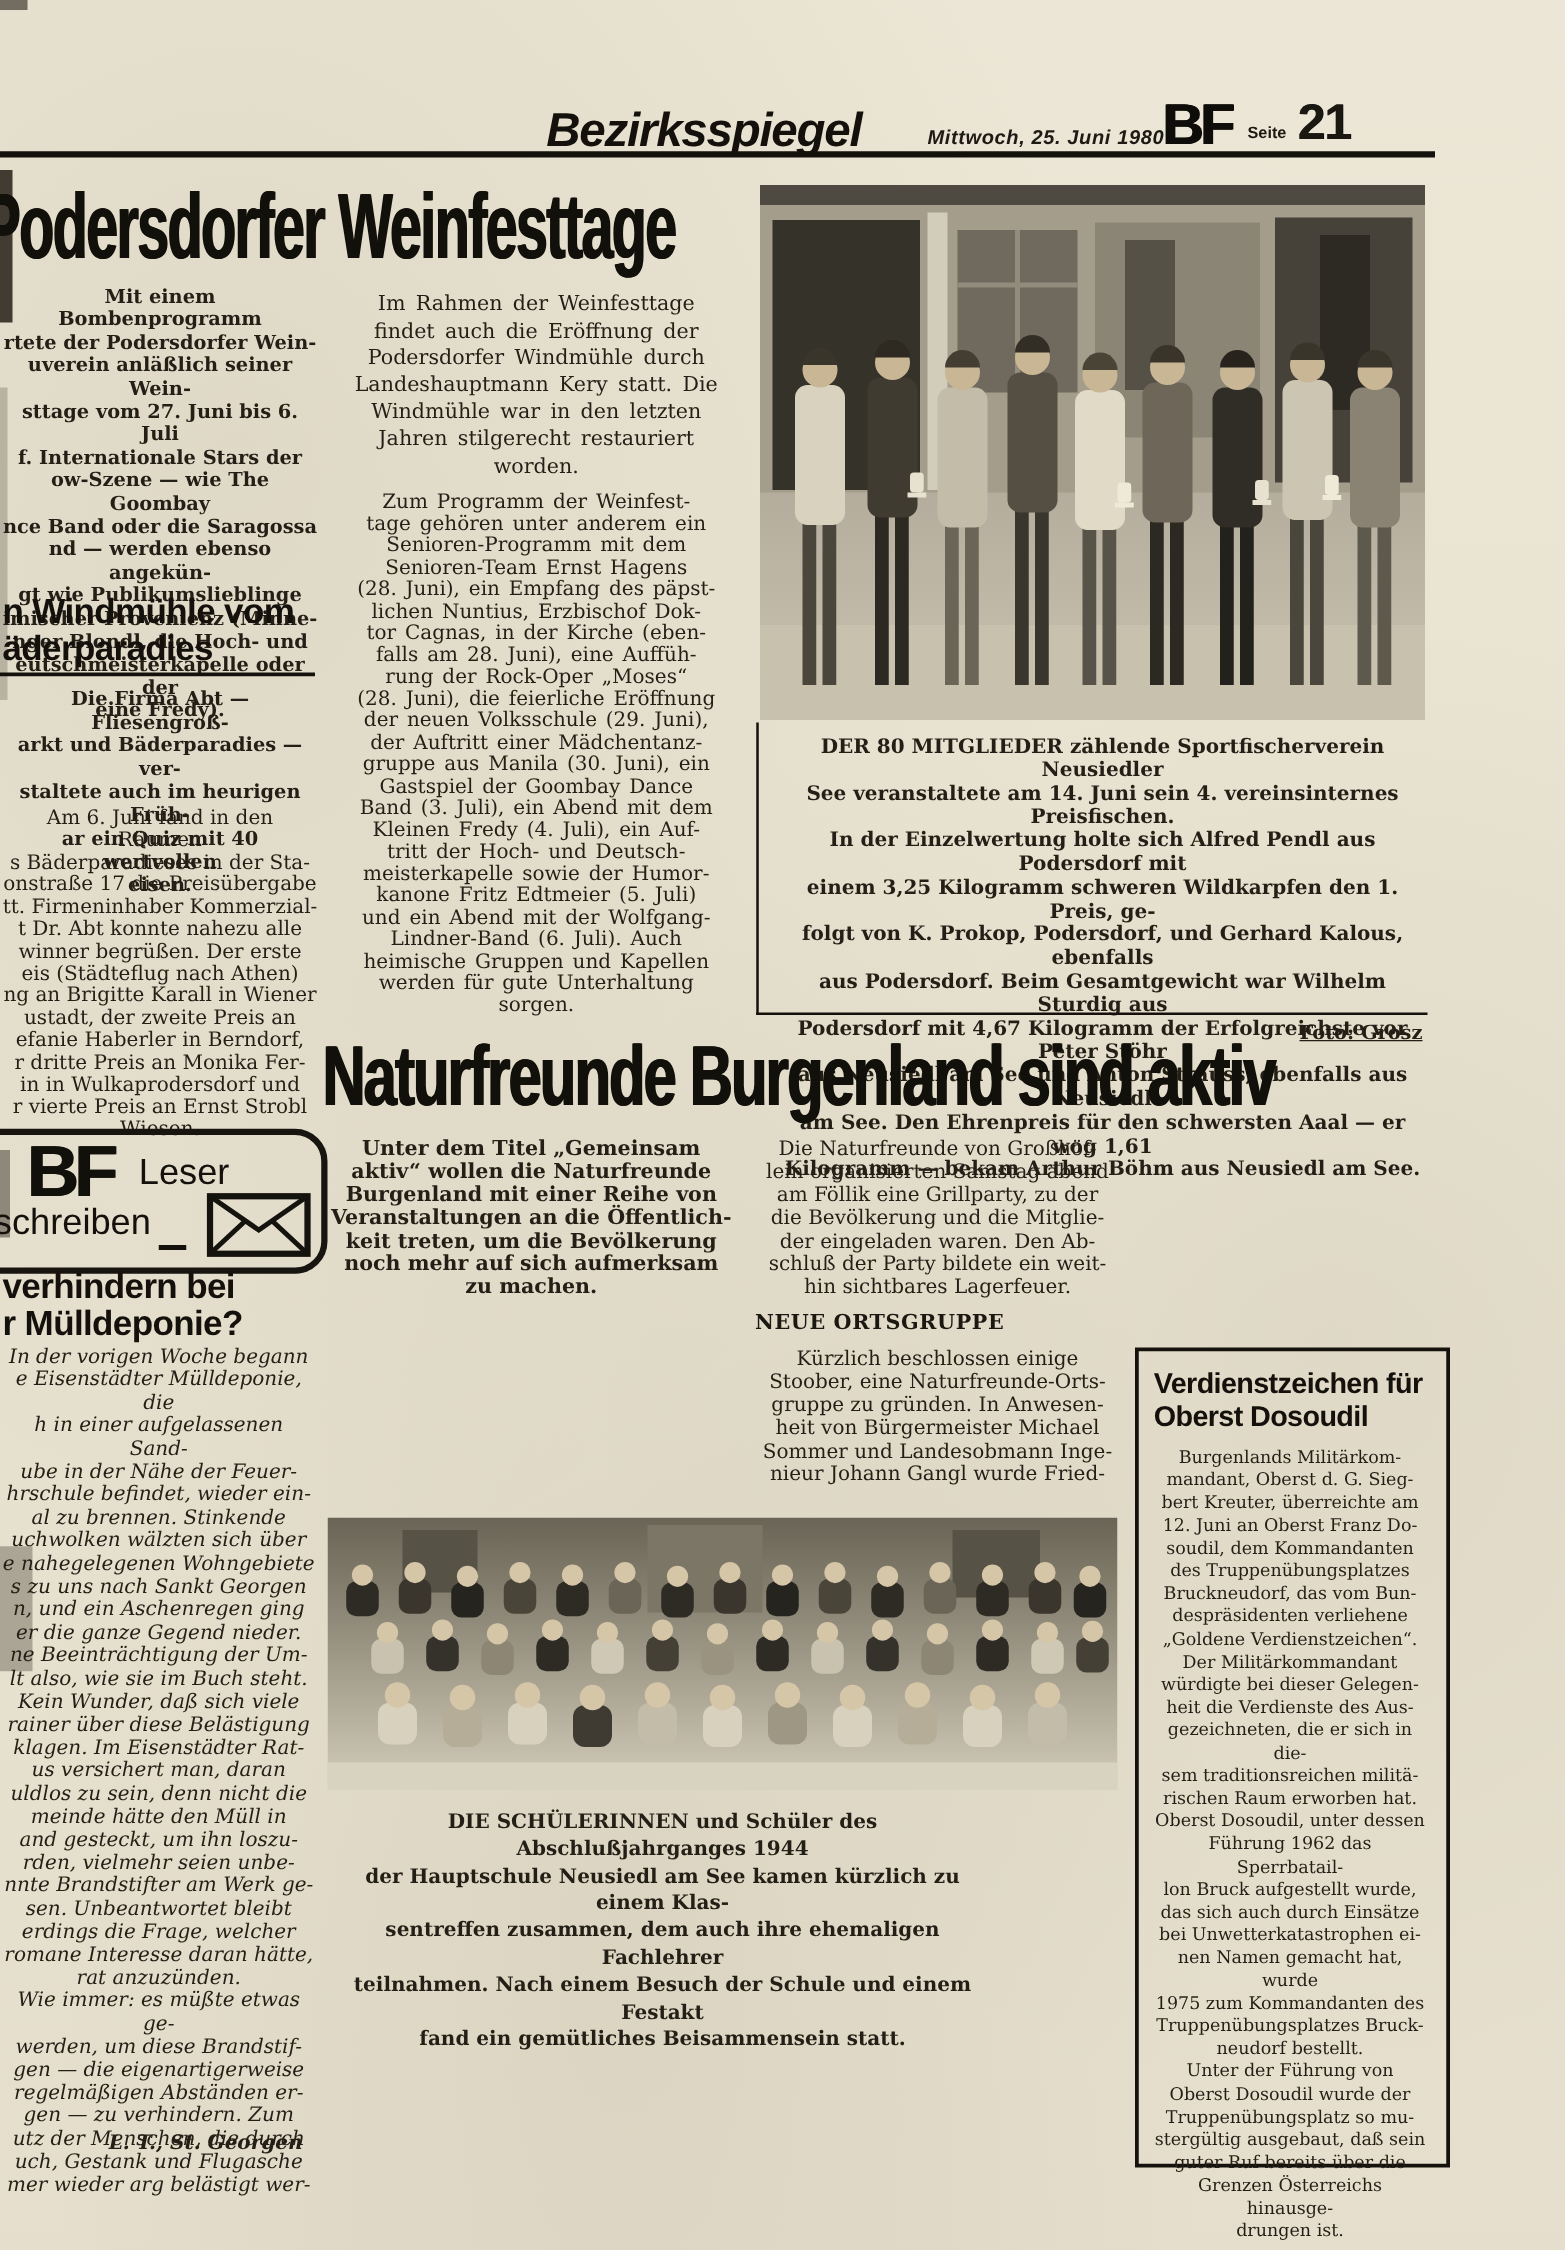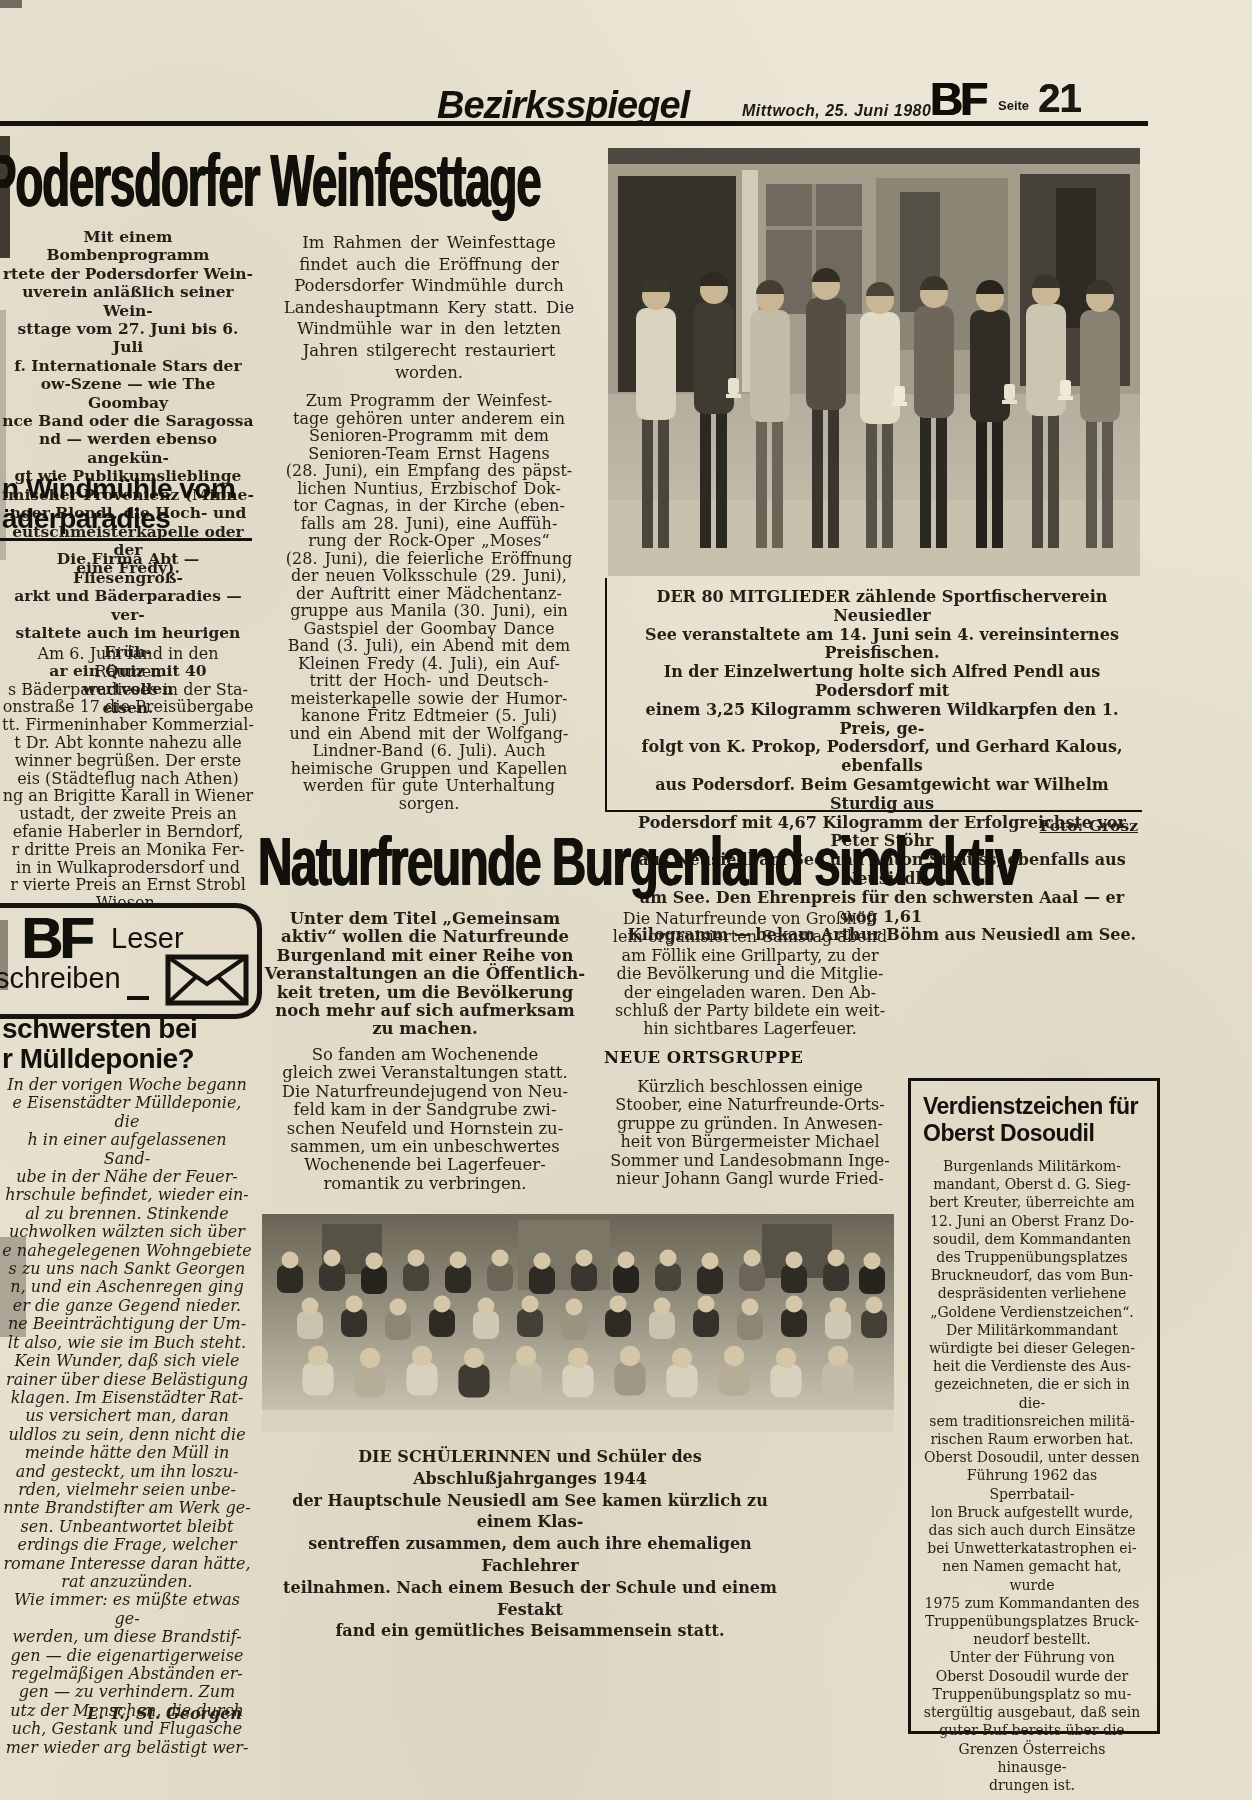--- a/index.html
+++ b/index.html
@@ -227,28 +227,20 @@
 
   <div class="abs headline" style="left:258px;top:822px;font-size:68px;transform:scaleX(.70);text-shadow:1px 0 #12100a,-1px 0 #12100a;">Naturfreunde Burgenland sind aktiv</div>
 
   <div class="abs serif b pre body-txt" style="left:264px;top:910px;width:322px;font-size:16.5px;line-height:18.4px;">Unter dem Titel „Gemeinsam
 aktiv“ wollen die Naturfreunde
 Burgenland mit einer Reihe von
 Veranstaltungen an die Öffentlich-
 keit treten, um die Bevölkerung
 noch mehr auf sich aufmerksam
 zu machen.</div>
-  <div class="abs serif pre body-txt" style="left:264px;top:1046px;width:322px;font-size:16.5px;line-height:18.4px;">So fanden am Wochenende
-gleich zwei Veranstaltungen statt.
-Die Naturfreundejugend von Neu-
-feld kam in der Sandgrube zwi-
-schen Neufeld und Hornstein zu-
-sammen, um ein unbeschwertes
-Wochenende bei Lagerfeuer-
-romantik zu verbringen.</div>
 
   <div class="abs serif pre body-txt" style="left:604px;top:910px;width:292px;font-size:16px;line-height:18.4px;">Die Naturfreunde von Großhöf-
 lein organisierten Samstag abend
 am Föllik eine Grillparty, zu der
 die Bevölkerung und die Mitglie-
 der eingeladen waren. Den Ab-
 schluß der Party bildete ein weit-
 hin sichtbares Lagerfeuer.</div>
   <div class="abs serif b" style="left:604px;top:1048px;font-size:16.5px;letter-spacing:.5px;">NEUE ORTSGRUPPE</div>
   <div class="abs serif pre body-txt" style="left:604px;top:1078px;width:292px;font-size:16px;line-height:18.4px;">Kürzlich beschlossen einige
@@ -263,21 +255,21 @@
     <div class="abs sans" style="left:62px;top:-4px;font-size:58px;font-weight:bold;letter-spacing:-4px;color:#12100a;text-shadow:1px 0 #12100a;">BF</div>
     <div class="abs sans" style="left:152px;top:14px;font-size:29px;color:#14110c;">Leser</div>
     <div class="abs sans" style="left:36px;top:54px;font-size:29px;color:#14110c;">schreiben</div>
     <div class="abs rule" style="left:168px;top:88px;width:22px;height:4px;"></div>
     <svg class="abs" style="right:8px;top:46px;" width="84" height="52" viewBox="0 0 84 52">
       <rect x="3" y="3" width="78" height="46" fill="none" stroke="#15130e" stroke-width="5"></rect>
       <path d="M3,3 L42,30 L81,3 M3,49 L32,22 M81,49 L52,22" stroke="#15130e" stroke-width="4" fill="none"></path>
     </svg>
   </div>
 
-  <div class="abs subhead pre" style="left:2px;top:1014px;font-size:28px;line-height:30px;letter-spacing:-.5px;">schwersten bei
+  <div class="abs subhead pre" style="left:2px;top:1014px;font-size:28px;line-height:30px;letter-spacing:-.5px;">verhindern bei
 r Mülldeponie?</div>
   <div class="abs serif it pre body-txt" style="left:2px;top:1076px;width:250px;font-size:16px;line-height:18.4px;">In der vorigen Woche begann
 e Eisenstädter Mülldeponie, die
 h in einer aufgelassenen Sand-
 ube in der Nähe der Feuer-
 hrschule befindet, wieder ein-
 al zu brennen. Stinkende
 uchwolken wälzten sich über
 e nahegelegenen Wohngebiete
 s zu uns nach Sankt Georgen

